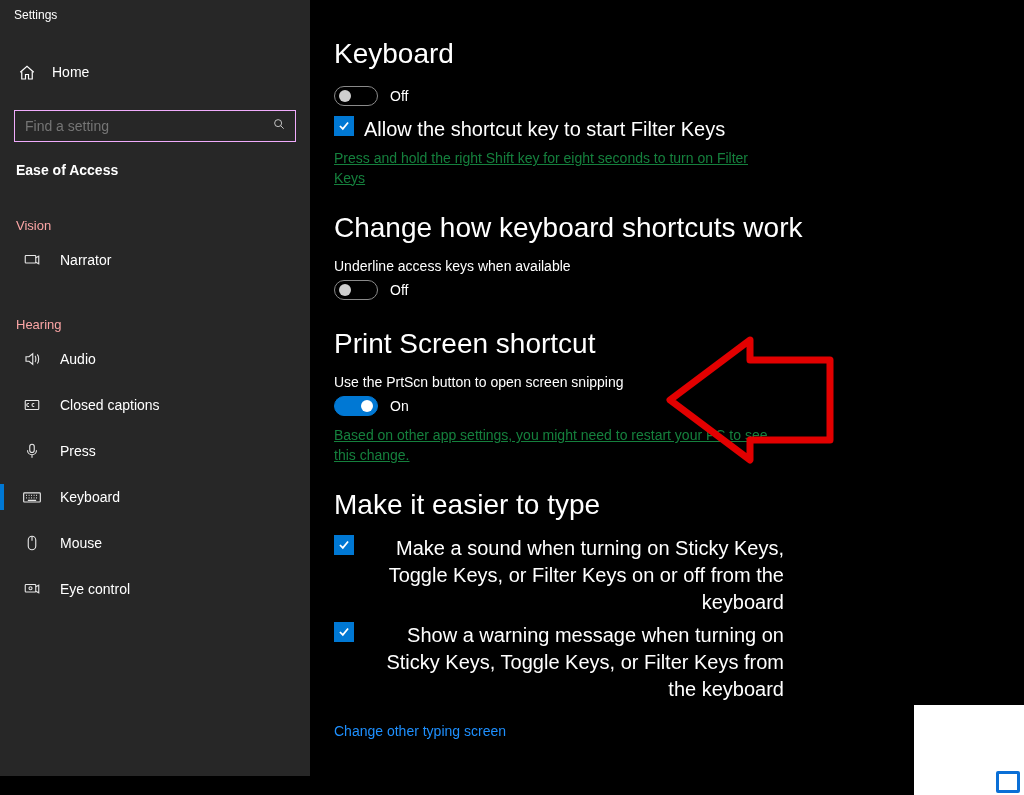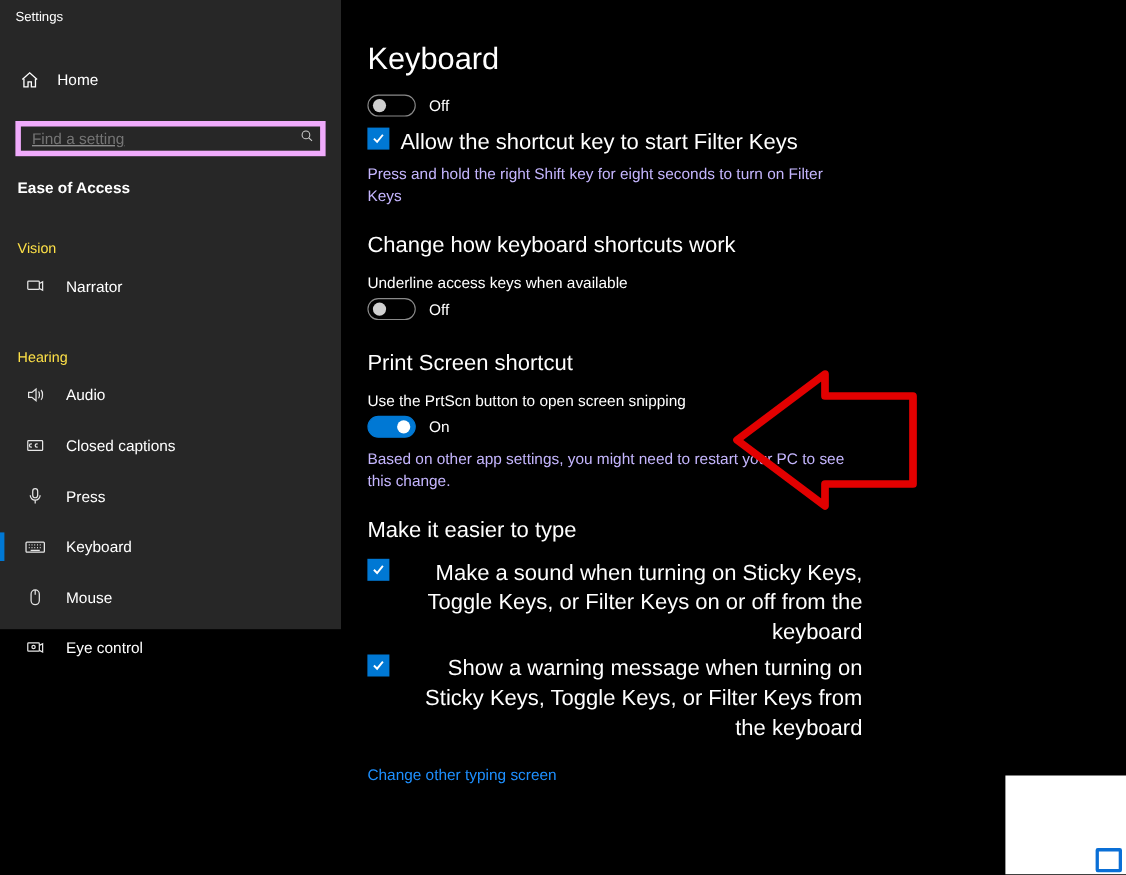--- a/index.html
+++ b/index.html
@@ -5,50 +5,50 @@
   * { box-sizing: border-box; margin: 0; padding: 0; }
   html, body { width:1024px; height:795px; overflow:hidden; }
   body {
     background:#000;
     font-family: "Segoe UI", Arial, sans-serif;
     color:#fff;
     position:relative;
   }
   
   .sidebar {
-    position:absolute; left:0; top:0; width:310px; height:572px;
+    position:absolute; left:0; top:0; width:310px; height:776px;
     background:#272727;
   }
   .win-title {
     font-size:12px; color:#fff; padding:8px 0 0 14px; font-weight:400;
   }
   .home-row {
     display:flex; align-items:flex-start; gap:16px;
     padding:0 0 0 18px; margin-top:42px; height:34px;
     cursor:pointer;
   }
   .home-row .ico { width:18px; height:18px; display:flex; align-items:center; justify-content:center; }
   .home-row .lbl { font-size:14px; }
   .search-wrap { padding:12px 14px 0 14px; }
   .search {
     width:100%; height:32px; background:transparent;
-    border:5px solid #f0abfc; color:#a6a6a6; padding:0 36px 0 10px;
-    font-size:14px; position:relative;text-decoration:underline;
+    border:1px solid #f0abfc; color:#a6a6a6; padding:0 36px 0 10px;
+    font-size:14px; position:relative;
   }
   .search-box { position:relative; }
   .search-icon {
     position:absolute; right:10px; top:50%; transform:translateY(-50%);
     color:#cfcfcf; pointer-events:none;
   }
   .section-hdr {
     font-size:14px; font-weight:600; color:#fff;
     padding:20px 0 6px 16px;
   }
   .cat-hdr {
-    font-size:13px; color:#fde047; padding:34px 0 4px 16px;
+    font-size:13px; color:#fca5a5; padding:34px 0 4px 16px;
   }
   .nav-item {
     display:flex; align-items:center; gap:18px;
     height:46px; padding-left:22px; cursor:pointer;
     position:relative;
   }
   .nav-item.selected::before{
     content:""; position:absolute; left:0; top:10px; bottom:10px; width:4px;
     background:#0078d4;
   }
@@ -72,22 +72,22 @@
   .toggle.on { background:#0078d4; border-color:#0078d4; }
   .toggle.on .knob{ background:#fff; left:auto; right:4px; }
   .toggle-lbl{ font-size:14px; }
   .check-row{ display:flex; align-items:flex-start; gap:10px; margin:6px 0;}
   .check{
     width:20px; height:20px; background:#0078d4; flex:none; cursor:pointer;
     display:flex; align-items:center; justify-content:center;
   }
   .check svg{ width:14px; height:14px; }
   .check-row .txt{ font-size:20px; max-width:420px; line-height:1.35;text-align:right;}
-  .subtext{ font-size:14px; color:#c4b5fd; margin:4px 0 24px 0; max-width:440px; line-height:1.4;}
-  h2.section-title{ font-size:20px; font-weight:400; margin:10px 4px 14px 0;}
+  .subtext{ font-size:14px; color:#15803d; margin:4px 0 24px 0; max-width:440px; line-height:1.4;text-decoration:underline;}
+  h2.section-title{ font-size:28px; font-weight:400; margin:10px 4px 14px 0;}
   .plain-lbl{ font-size:14px; margin-bottom:6px;}
   .link{ color:#1e90ff; font-size:14px; cursor:pointer; margin-top:14px; display:inline-block;}
   
   .arrow-anno{
     position:absolute; left:630px; top:330px; pointer-events:none;
   }
   
   .br-box{ position:absolute; right:0; bottom:0; width:110px; height:90px; background:#fff;}
   .br-box .inner{position:absolute; right:4px; bottom:2px; width:24px; height:22px; border:3px solid #0a6fd6; border-radius:2px;}
 </style>

